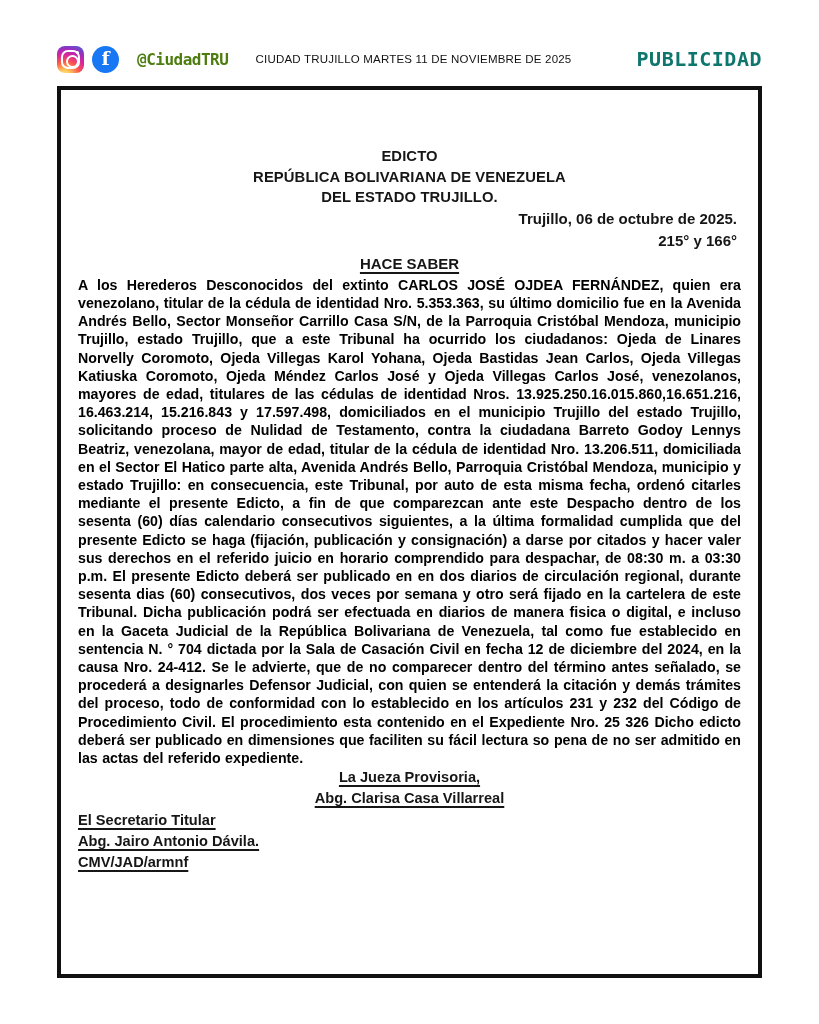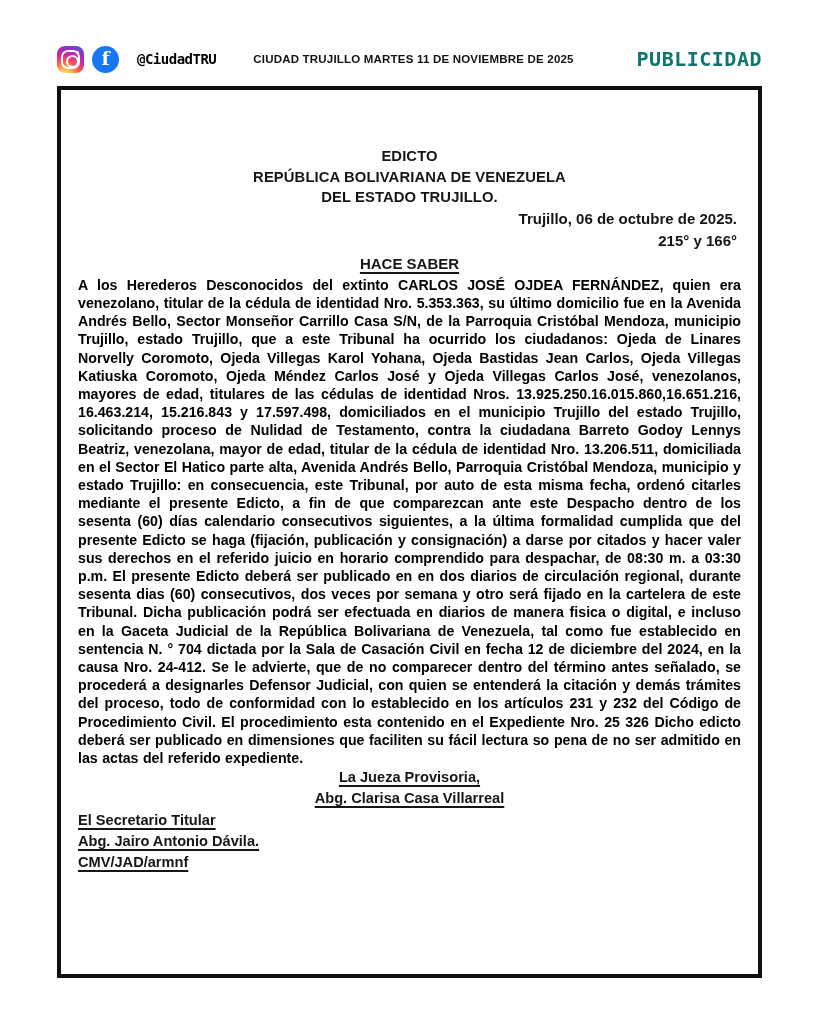--- a/index.html
+++ b/index.html
@@ -53,31 +53,31 @@
     font-family: "DejaVu Serif", serif;
     font-weight: bold; font-size: 19px;
     line-height: 1;
     flex: 0 0 auto;
     padding-bottom: 2px;
   }
   .handle {
     margin-left: 10px;
     font-family: "DejaVu Sans Mono", monospace;
     font-weight: bold;
-    font-size: 14px;
+    font-size: 16px;
     letter-spacing: -0.5px;
-    color: #000000;
+    color: #4d7c0f;
     white-space: nowrap;
   }
   .dateline {
     position: absolute;
     left: 8px; right: 0;
     text-align: center;
     font-size: 11.5px;
-    font-weight: bold;
+    font-weight: normal;
     letter-spacing: 0.2px;
     color: #121212;
     white-space: nowrap;
     pointer-events: none;
   }
   .publicidad {
     margin-left: auto;
     font-family: "DejaVu Sans Mono", monospace;
     font-weight: bold;
     font-size: 20px;

